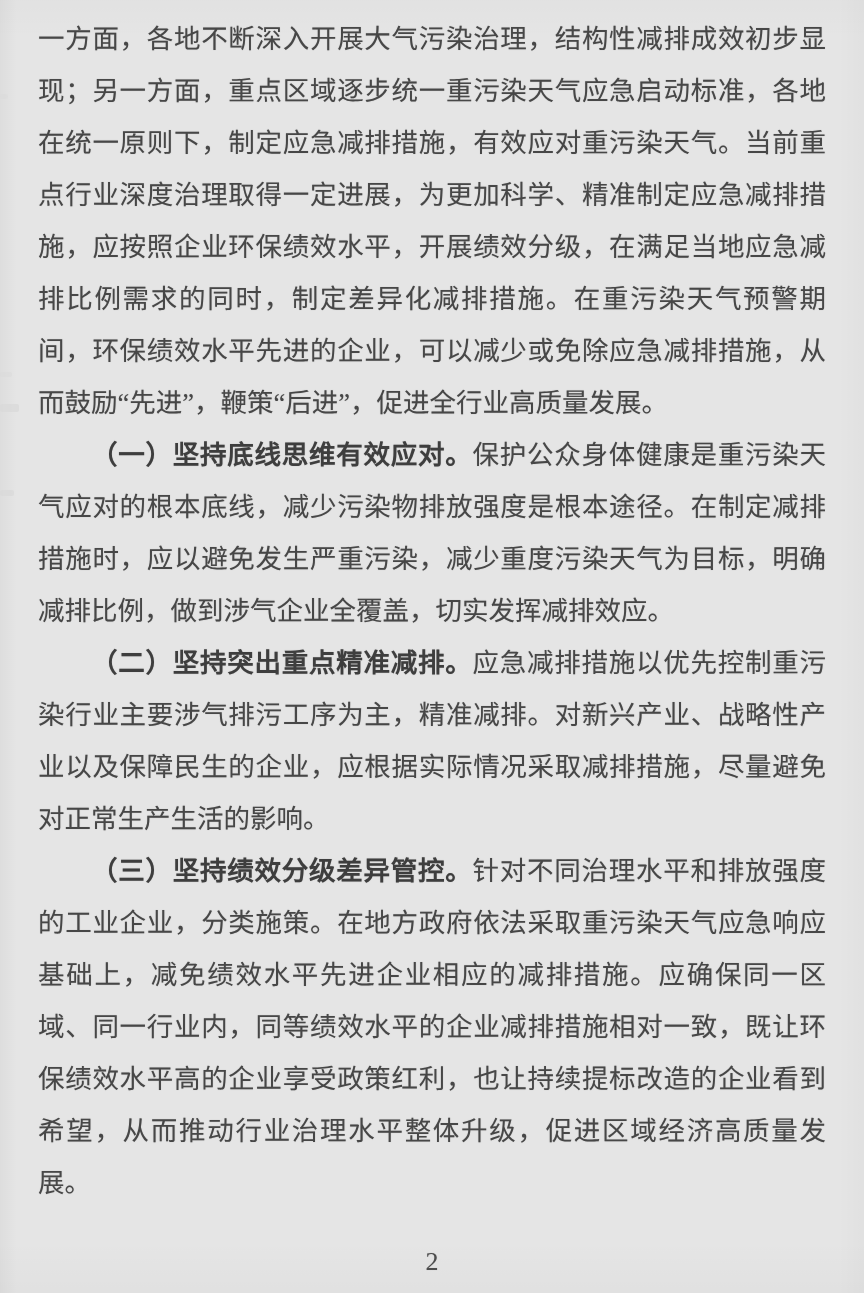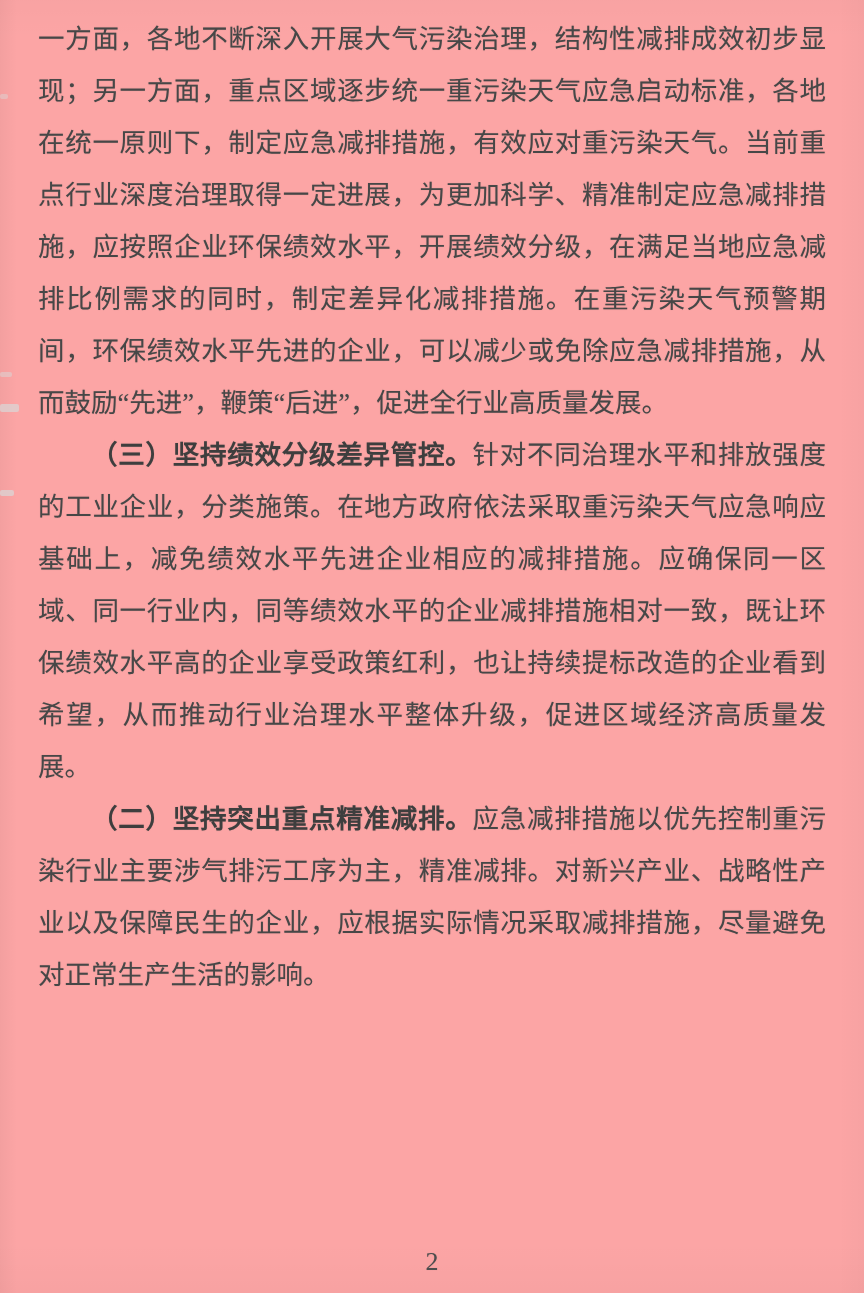--- a/index.html
+++ b/index.html
@@ -4,21 +4,21 @@
 <style>
   html, body {
     margin: 0;
     padding: 0;
     background: #ffffff;
   }
   .page {
     position: relative;
     width: 864px;
     height: 1293px;
-    background: #fca5a5;
+    background: #e5e5e5;
     overflow: hidden;
     font-family: "Liberation Serif", "DejaVu Serif", serif;
     color: #474747;
     text-decoration: underline;
   }
   
   .page::before {
     content: "";
     position: absolute;
     inset: 0;
@@ -88,18 +88,19 @@
 
 <div class="page">
 
   <div class="artifact a1"></div>
   <div class="artifact a2"></div>
   <div class="artifact a3"></div>
   <div class="artifact a4"></div>
 
   <div class="content">
       <p class="para">一方面，各地不断深入开展大气污染治理，结构性减排成效初步显现；另一方面，重点区域逐步统一重污染天气应急启动标准，各地在统一原则下，制定应急减排措施，有效应对重污染天气。当前重点行业深度治理取得一定进展，为更加科学、精准制定应急减排措施，应按照企业环保绩效水平，开展绩效分级，在满足当地应急减排比例需求的同时，制定差异化减排措施。在重污染天气预警期间，环保绩效水平先进的企业，可以减少或免除应急减排措施，从而鼓励“先进”，鞭策“后进”，促进全行业高质量发展。</p>
+      <p class="para indent"><span class="lead">（一）坚持底线思维有效应对。</span><span>保护公众身体健康是重污染天气应对的根本底线，减少污染物排放强度是根本途径。在制定减排措施时，应以避免发生严重污染，减少重度污染天气为目标，明确减排比例，做到涉气企业全覆盖，切实发挥减排效应。</span></p>
+      <p class="para indent"><span class="lead">（二）坚持突出重点精准减排。</span><span>应急减排措施以优先控制重污染行业主要涉气排污工序为主，精准减排。对新兴产业、战略性产业以及保障民生的企业，应根据实际情况采取减排措施，尽量避免对正常生产生活的影响。</span></p>
       <p class="para indent"><span class="lead">（三）坚持绩效分级差异管控。</span><span>针对不同治理水平和排放强度的工业企业，分类施策。在地方政府依法采取重污染天气应急响应基础上，减免绩效水平先进企业相应的减排措施。应确保同一区域、同一行业内，同等绩效水平的企业减排措施相对一致，既让环保绩效水平高的企业享受政策红利，也让持续提标改造的企业看到希望，从而推动行业治理水平整体升级，促进区域经济高质量发展。</span></p>
-      <p class="para indent"><span class="lead">（二）坚持突出重点精准减排。</span><span>应急减排措施以优先控制重污染行业主要涉气排污工序为主，精准减排。对新兴产业、战略性产业以及保障民生的企业，应根据实际情况采取减排措施，尽量避免对正常生产生活的影响。</span></p>
     </div>
 
   <div class="page-number">2</div>
 </div>
 
 </body></html>

